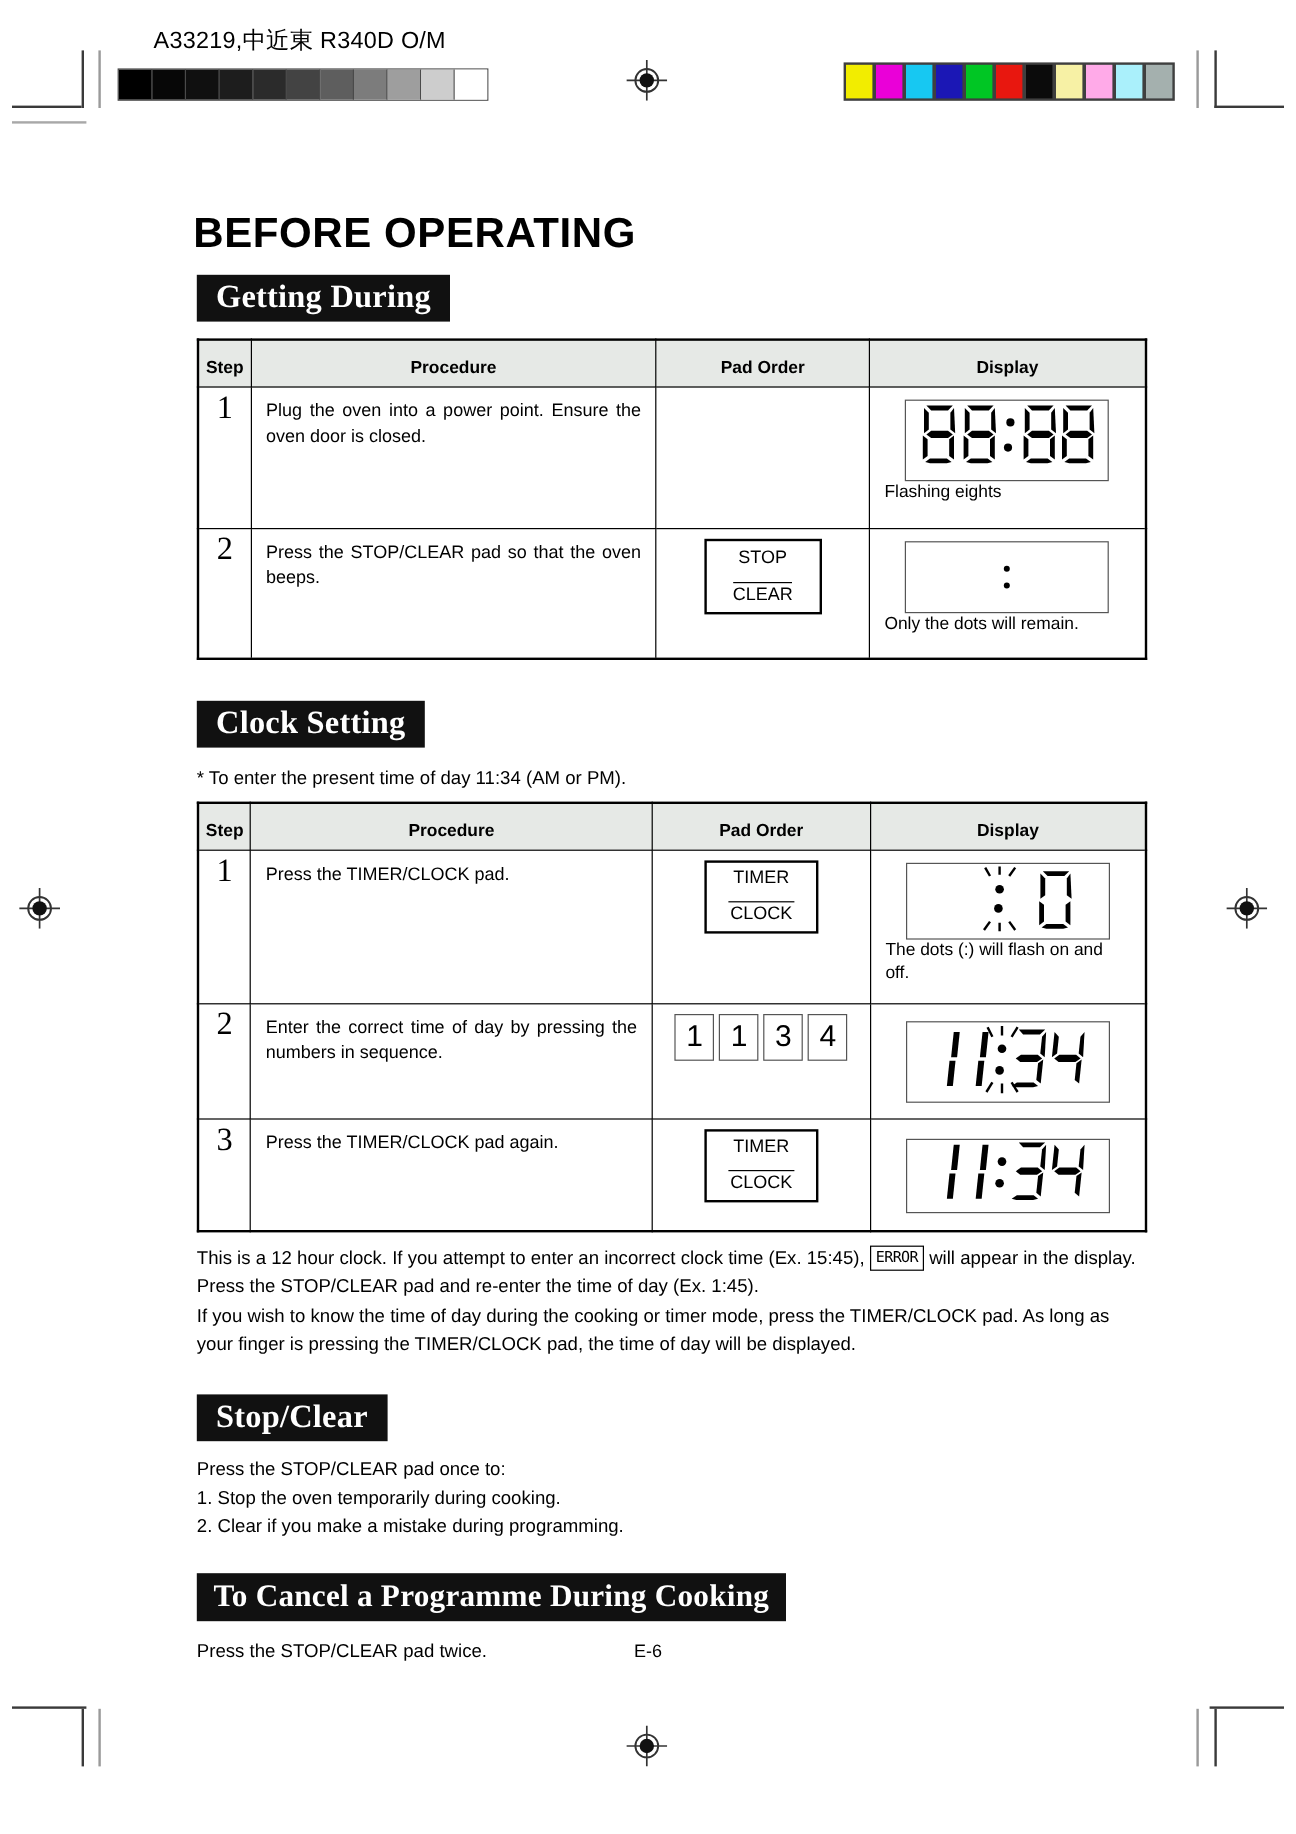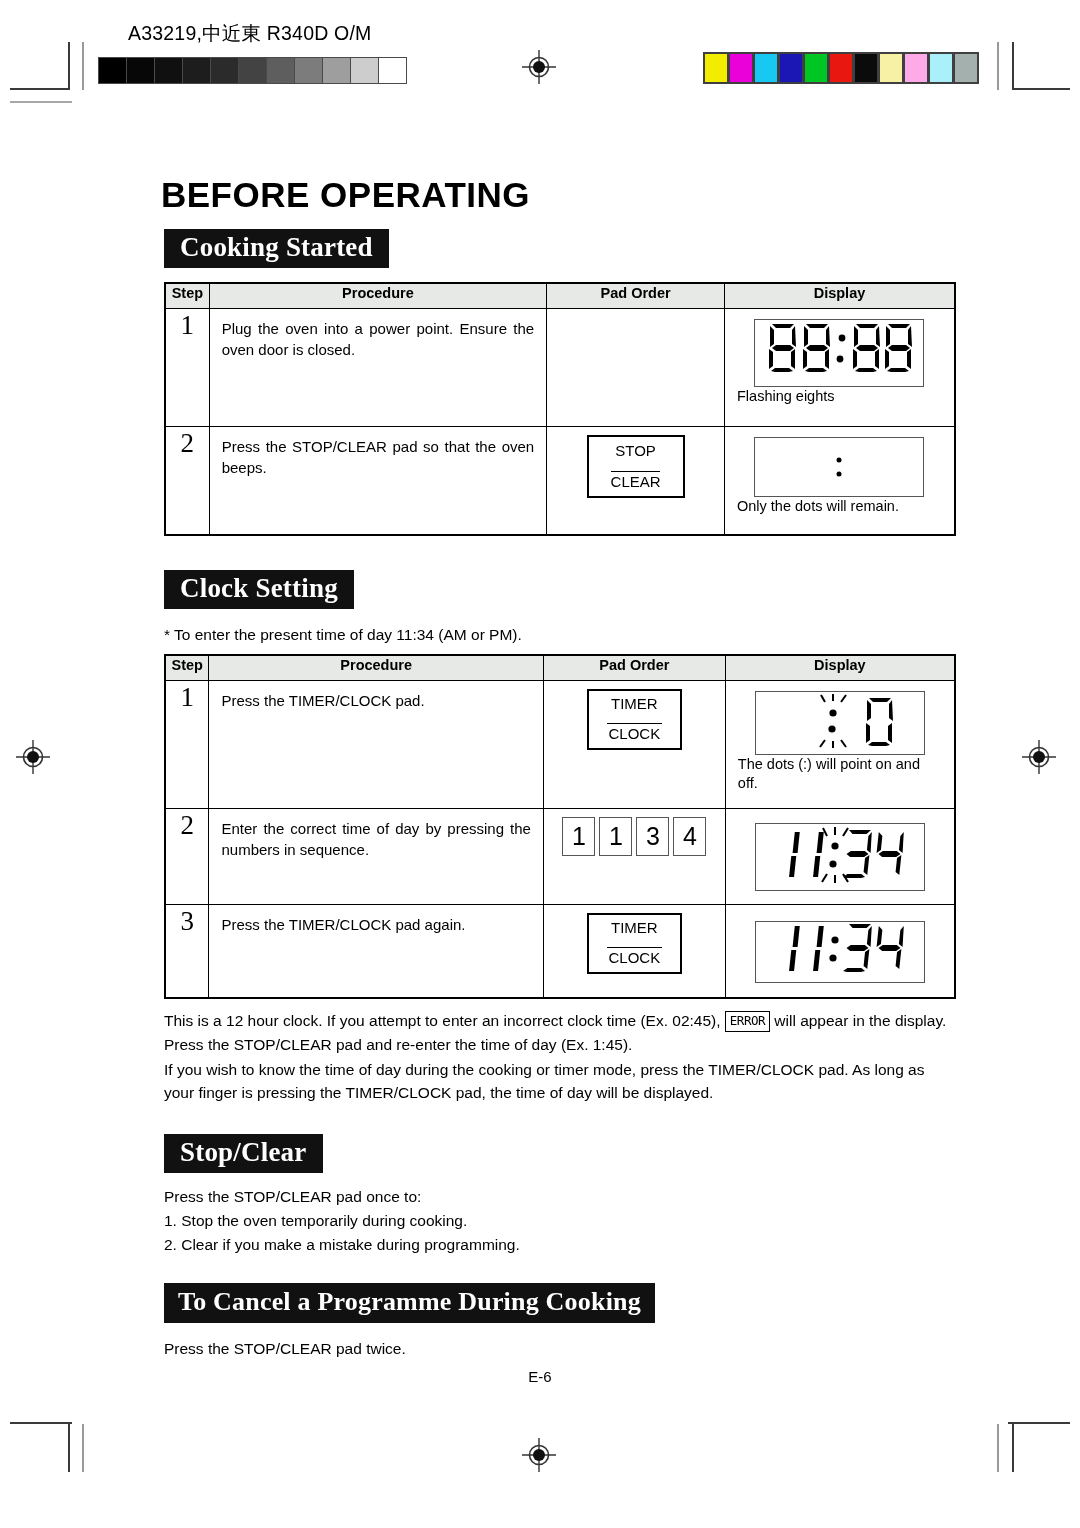--- a/index.html
+++ b/index.html
@@ -54,21 +54,21 @@
   }
   .blackbar.wide { font-size:26px; padding:4px 14px 6px 14px; }
 
   
   table.proc {
     border-collapse:collapse; width:792px; margin:4px 0 0 8px;
     border:2px solid #000;
   }
   table.proc th {
     background:#e6e9e6; border:1px solid #000;
-    font-size:14.5px; font-weight:bold; padding:1px 0 7px 0;
+    font-size:14.5px; font-weight:bold; padding:15px 0 7px 0;
     text-align:center;
   }
   table.proc td { border:1px solid #000; vertical-align:top; }
   td.c-step { width:42px; text-align:center; vertical-align:middle;
               font-family:"Liberation Serif", serif; font-size:27px; }
   td.c-proc { width:338px; padding:9px 12px 10px 12px; font-size:15px;
               line-height:1.42; text-align:justify; }
   td.c-pad  { width:186px; text-align:center; vertical-align:middle; padding:8px 0; }
   td.c-disp { width:218px; text-align:center; vertical-align:top; padding:10px 8px 8px 8px; }
 
@@ -213,21 +213,21 @@
       <i style="background: rgb(255, 170, 232);"></i>
       <i style="background: rgb(170, 240, 251);"></i>
       <i style="background: rgb(164, 176, 174);"></i>
     </div>
 
   <div class="content">
 
     <h1 class="main-title">BEFORE OPERATING</h1>
 
     
-    <div class="blackbar">Cooking Started</div>
+    <div class="blackbar">Getting During</div>
 
     <table class="proc">
       <thead>
         <tr>
           <th class="th-step">Step</th>
           <th class="th-proc">Procedure</th>
           <th class="th-pad">Pad Order</th>
           <th class="th-disp">Display</th>
         </tr>
       </thead>
@@ -354,21 +354,21 @@
                     <polygon points="4,0 26,0 22,4 8,4"></polygon>
                     <polygon points="2,2 6,6 6,20 2,23"></polygon>
                     <polygon points="27,2 24,6 24,20 28,23"></polygon>
                     <polygon points="1,25 5,28 5,42 1,45"></polygon>
                     <polygon points="27,25 23,28 23,42 27,45"></polygon>
                     <polygon points="3,47 7,44 21,44 25,47 21,48 7,48"></polygon>
                   </g>
                 </g>
               </svg>
             </div>
-            <div class="caption">The dots (:) will point on and off.</div>
+            <div class="caption">The dots (:) will flash on and off.</div>
           </td>
         </tr>
 
         <tr style="height:96px;">
           <td class="c-step">2</td>
           <td class="c-proc">Enter the correct  time of day  by pressing the numbers in sequence.</td>
           <td class="c-pad">
             <div class="numpads" id="numpads-row">
                 <div class="np">1</div>
                 <div class="np">1</div>
@@ -460,21 +460,21 @@
                   </g>
                 </g>
               </svg>
             </div>
           </td>
         </tr>
       </tbody>
     </table>
 
     <p class="body">
-      <span>This is a 12 hour clock. If you attempt to enter an incorrect clock time (Ex. 02:45),</span>
+      <span>This is a 12 hour clock. If you attempt to enter an incorrect clock time (Ex. 15:45),</span>
       <span class="errbox">ERROR</span>
       <span>will appear in the display. Press the STOP/CLEAR pad and re-enter the time of day  (Ex. 1:45).</span>
     </p>
     <p class="body tight">If you wish to know the time of day during the cooking or timer mode, press the TIMER/CLOCK pad. As long as your finger is pressing the TIMER/CLOCK pad, the time of day will be displayed.</p>
 
     
     <div class="blackbar" style="margin-top:30px;">Stop/Clear</div>
     <p class="body" style="margin-top:2px;">Press the STOP/CLEAR pad once to:</p>
     <ol class="plainlist">
       <li>1.  Stop the oven temporarily during cooking.</li>

